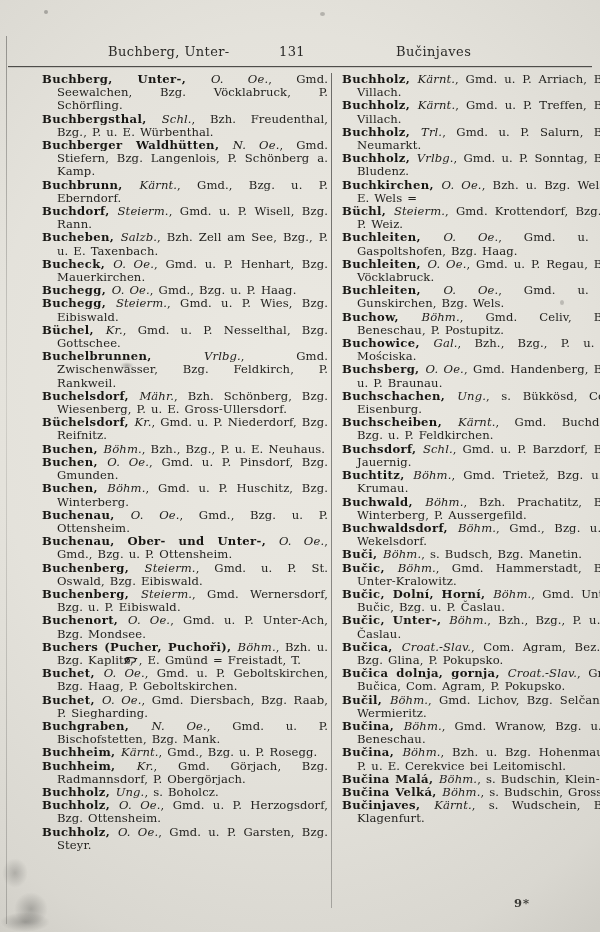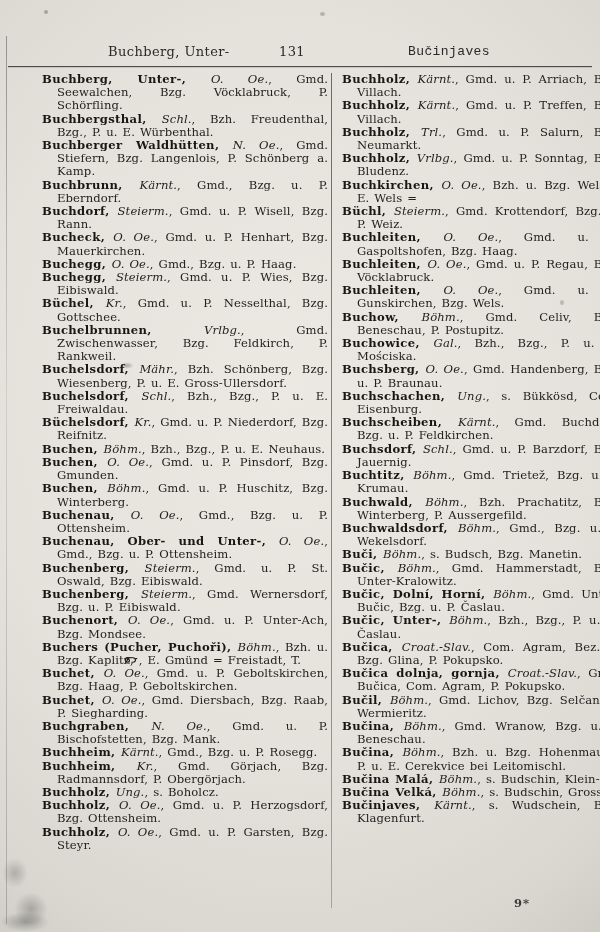--- a/index.html
+++ b/index.html
@@ -16,21 +16,21 @@
   }
   
   .speck{position:absolute;border-radius:50%;pointer-events:none;}
   .edge-line{position:absolute;left:6px;top:36px;bottom:8px;width:1px;
     background:linear-gradient(#00000055,#00000018 40%,#00000035);}
   
   .header{position:absolute;top:44px;left:0;width:552px;height:18px;
     font-size:13px;letter-spacing:.4px;color:#2a2927;}
   .h-left{position:absolute;left:108px;}
   .h-num{position:absolute;left:279px;text-align:center;}
-  .h-right{position:absolute;left:408px;font-family:Liberation Mono, monospace;}
+  .h-right{position:absolute;left:396px;}
   .header-rule{position:absolute;top:66px;left:8px;width:584px;height:1px;
     background:#4e4d4a;box-shadow:0 1px 0 rgba(0,0,0,.12);}
   
   .columns{position:absolute;top:73px;left:10px;width:580px;bottom:24px;
     display:flex;margin-left:32px;}
   .col{width:286px;}
   .col-right{padding-left:8px;width:278px;}
   .divider{width:1px;margin:0 2px 0 3px;background:
     linear-gradient(#00000088,#00000066 70%,#00000040);}
   .entry{
@@ -67,27 +67,27 @@
   </div>
   <div class="header-rule"></div>
 
   <div class="columns">
     <div class="col" id="col-left">
         <p class="entry"><b>Buchberg, Unter-, </b><i>O. Oe.</i><span>, Gmd. Seewalchen, Bzg. Vöcklabruck, P. Schörfling.</span></p>
         <p class="entry"><b>Buchbergsthal, </b><i>Schl.</i><span>, Bzh. Freudenthal, Bzg., P. u. E. Würbenthal.</span></p>
         <p class="entry"><b>Buchberger Waldhütten, </b><i>N. Oe.</i><span>, Gmd. Stiefern, Bzg. Langenlois, P. Schönberg a. Kamp.</span></p>
         <p class="entry"><b>Buchbrunn, </b><i>Kärnt.</i><span>, Gmd., Bzg. u. P. Eberndorf.</span></p>
         <p class="entry"><b>Buchdorf, </b><i>Steierm.</i><span>, Gmd. u. P. Wisell, Bzg. Rann.</span></p>
+        <p class="entry"><b>Bucheben, </b><i>Salzb.</i><span>, Bzh. Zell am See, Bzg., P. u. E. Taxenbach.</span></p>
         <p class="entry"><b>Bucheck, </b><i>O. Oe.</i><span>, Gmd. u. P. Henhart, Bzg. Mauerkirchen.</span></p>
         <p class="entry"><b>Buchegg, </b><i>O. Oe.</i><span>, Gmd., Bzg. u. P. Haag.</span></p>
         <p class="entry"><b>Buchegg, </b><i>Steierm.</i><span>, Gmd. u. P. Wies, Bzg. Eibiswald.</span></p>
         <p class="entry"><b>Büchel, </b><i>Kr.</i><span>, Gmd. u. P. Nesselthal, Bzg. Gottschee.</span></p>
         <p class="entry"><b>Buchelbrunnen, </b><i>Vrlbg.</i><span>, Gmd. Zwischenwasser, Bzg. Feldkirch, P. Rankweil.</span></p>
         <p class="entry"><b>Buchelsdorf, </b><i>Mähr.</i><span>, Bzh. Schönberg, Bzg. Wiesenberg, P. u. E. Gross-Ullersdorf.</span></p>
-        <p class="entry"><b>Buchelsdorf, </b><i>Schl.</i><span>, Bzh., Bzg., P. u. E. Freiwaldau.</span></p>
         <p class="entry"><b>Büchelsdorf, </b><i>Kr.</i><span>, Gmd. u. P. Niederdorf, Bzg. Reifnitz.</span></p>
         <p class="entry"><b>Buchen, </b><i>Böhm.</i><span>, Bzh., Bzg., P. u. E. Neuhaus.</span></p>
         <p class="entry"><b>Buchen, </b><i>O. Oe.</i><span>, Gmd. u. P. Pinsdorf, Bzg. Gmunden.</span></p>
         <p class="entry"><b>Buchen, </b><i>Böhm.</i><span>, Gmd. u. P. Huschitz, Bzg. Winterberg.</span></p>
         <p class="entry"><b>Buchenau, </b><i>O. Oe.</i><span>, Gmd., Bzg. u. P. Ottensheim.</span></p>
         <p class="entry"><b>Buchenau, Ober- und Unter-, </b><i>O. Oe.</i><span>, Gmd., Bzg. u. P. Ottensheim.</span></p>
         <p class="entry"><b>Buchenberg, </b><i>Steierm.</i><span>, Gmd. u. P. St. Oswald, Bzg. Eibiswald.</span></p>
         <p class="entry"><b>Buchenberg, </b><i>Steierm.</i><span>, Gmd. Wernersdorf, Bzg. u. P. Eibiswald.</span></p>
         <p class="entry"><b>Buchenort, </b><i>O. Oe.</i><span>, Gmd. u. P. Unter-Ach, Bzg. Mondsee.</span></p>
         <p class="entry"><b>Buchers (Pucher, Puchoři), </b><i>Böhm.</i><span>, Bzh. u. Bzg. Kaplitz, </span><span class="ph"><svg width="14" height="9" viewBox="0 0 14 9" aria-hidden="true">

